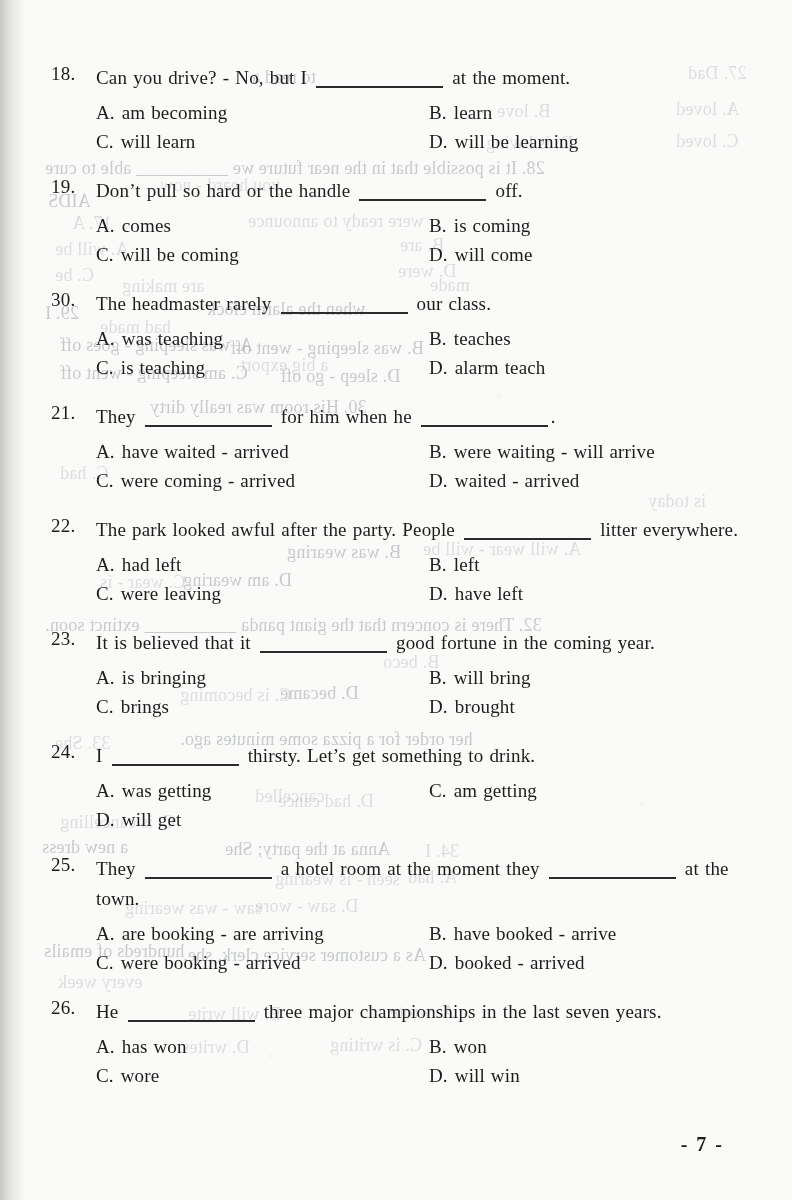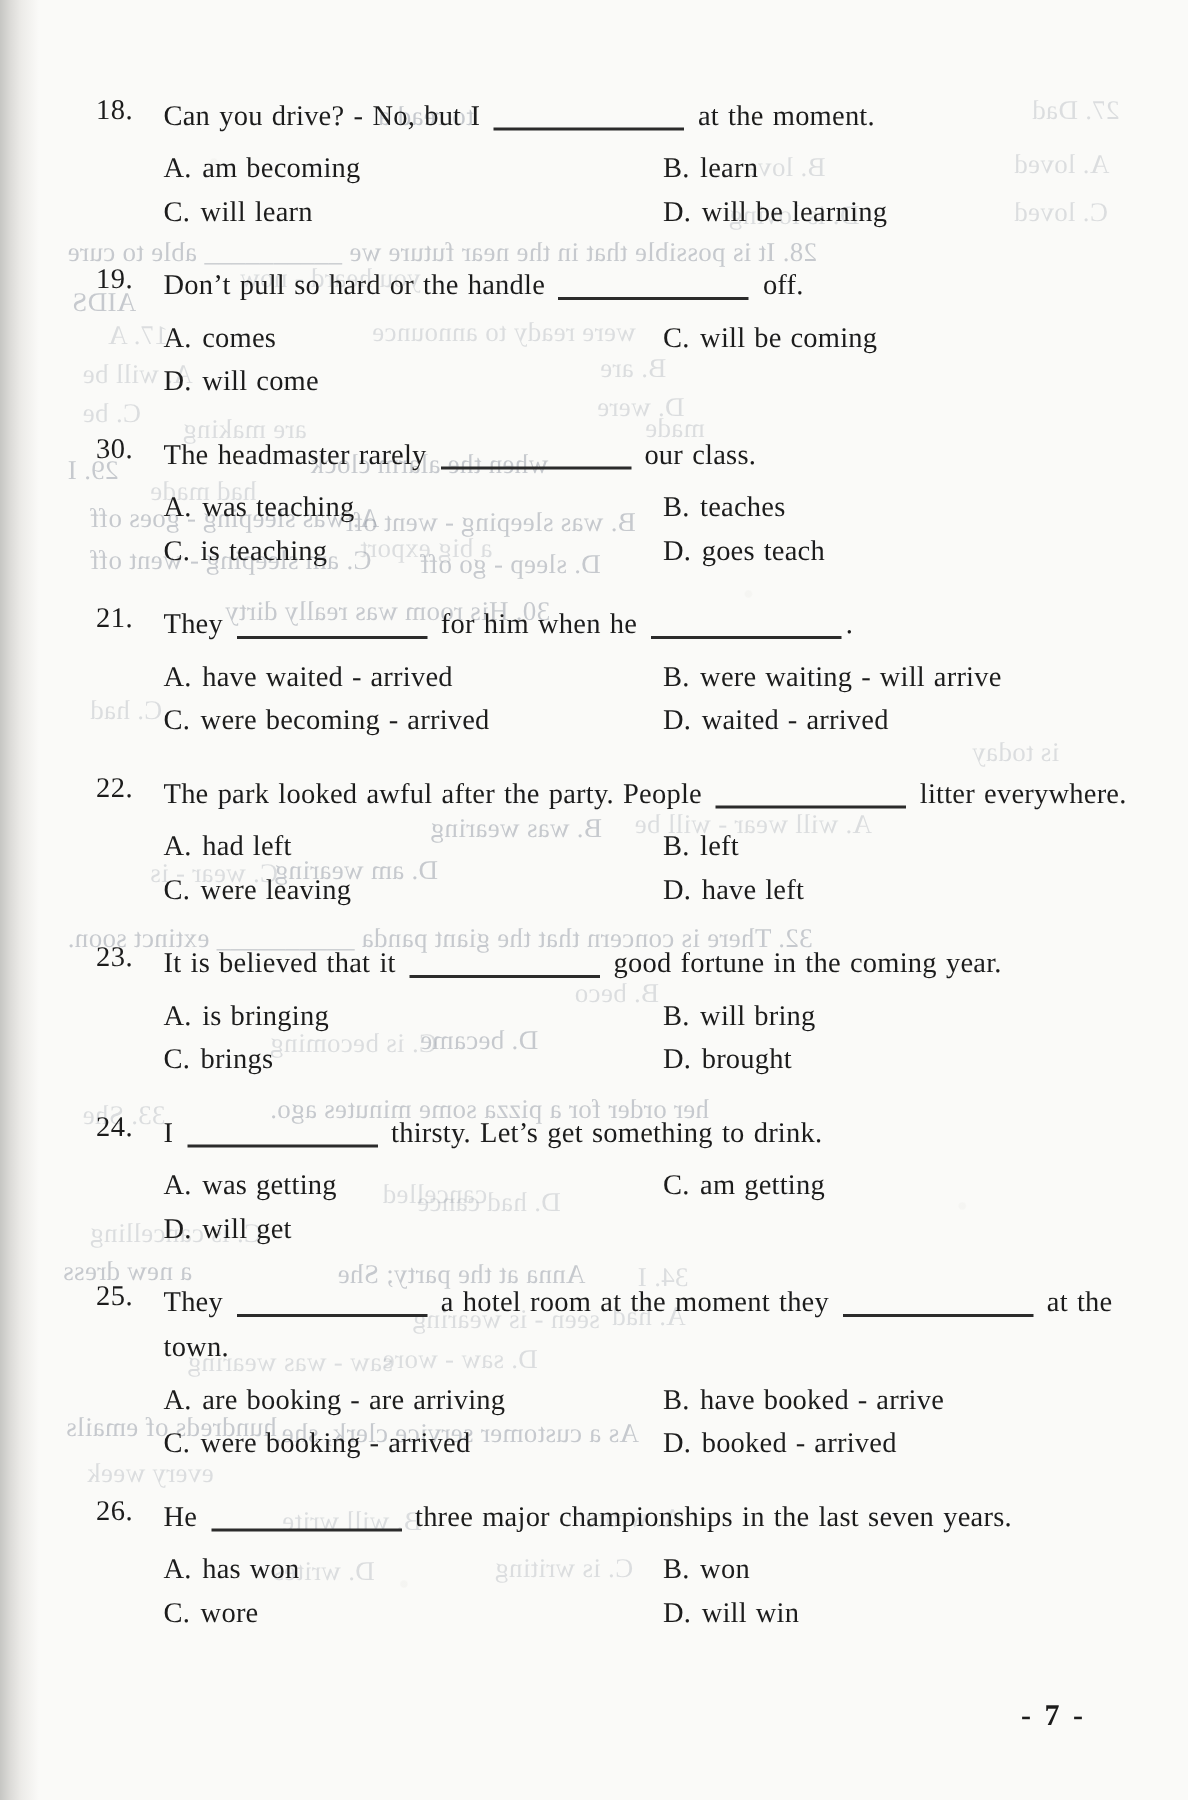--- a/index.html
+++ b/index.html
@@ -34,21 +34,21 @@
     filter:blur(.5px);
     letter-spacing:.2px;
   }
   .ghost.strong{opacity:.44;color:#868d99;}
   
   .questions{
     position:relative;z-index:2;
     padding:63px 28px 0 47px;
     font-size:19px;
   }
-  .q{display:flex;margin:0 0 20px 17px;}
+  .q{display:flex;margin:0 0 20px 4px;}
   .qnum{flex:none;width:45px;letter-spacing:.3px;}
   .qbody{flex:1;max-width:676px;}
   .stem{margin:0 0 5px 0;line-height:30px;letter-spacing:.15px;word-spacing:1.2px;}
   .blank{
     display:inline-block;width:127px;height:5px;
     border-bottom:2px solid #2b2b2b;
     vertical-align:-4px;margin:0 3px;
   }
   .opts{
     display:grid;grid-template-columns:333px 1fr;
@@ -136,45 +136,46 @@
             <p class="opt"><span class="letter">D.</span><span class="otext">will be learning</span></p>
           </div>
         </div>
       </section>
       <section class="q">
         <span class="qnum">19.</span>
         <div class="qbody">
           <p class="stem">Don’t pull so hard or the handle <span class="blank"></span> off.</p>
           <div class="opts">
             <p class="opt"><span class="letter">A.</span><span class="otext">comes</span></p>
+            <p class="opt"><span class="letter">B.</span><span class="otext">is coming</span></p>
             <p class="opt"><span class="letter">C.</span><span class="otext">will be coming</span></p>
             <p class="opt"><span class="letter">D.</span><span class="otext">will come</span></p>
           </div>
         </div>
       </section>
       <section class="q">
         <span class="qnum">30.</span>
         <div class="qbody">
           <p class="stem">The headmaster rarely <span class="blank"></span> our class.</p>
           <div class="opts">
             <p class="opt"><span class="letter">A.</span><span class="otext">was teaching</span></p>
             <p class="opt"><span class="letter">B.</span><span class="otext">teaches</span></p>
             <p class="opt"><span class="letter">C.</span><span class="otext">is teaching</span></p>
-            <p class="opt"><span class="letter">D.</span><span class="otext">goes teach</span></p>
+            <p class="opt"><span class="letter">D.</span><span class="otext">alarm teach</span></p>
           </div>
         </div>
       </section>
       <section class="q">
         <span class="qnum">21.</span>
         <div class="qbody">
           <p class="stem">They <span class="blank"></span> for him when he <span class="blank"></span>.</p>
           <div class="opts">
             <p class="opt"><span class="letter">A.</span><span class="otext">have waited - arrived</span></p>
             <p class="opt"><span class="letter">B.</span><span class="otext">were waiting - will arrive</span></p>
-            <p class="opt"><span class="letter">C.</span><span class="otext">were becoming - arrived</span></p>
+            <p class="opt"><span class="letter">C.</span><span class="otext">were coming - arrived</span></p>
             <p class="opt"><span class="letter">D.</span><span class="otext">waited - arrived</span></p>
           </div>
         </div>
       </section>
       <section class="q">
         <span class="qnum">22.</span>
         <div class="qbody">
           <p class="stem">The park looked awful after the party. People <span class="blank"></span> litter everywhere.</p>
           <div class="opts">
             <p class="opt"><span class="letter">A.</span><span class="otext">had left</span></p>

